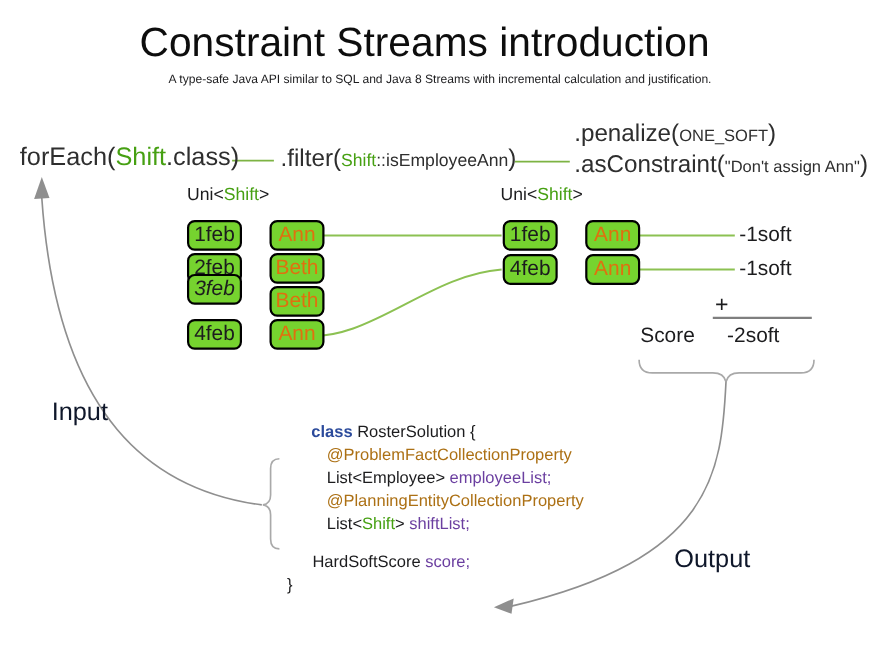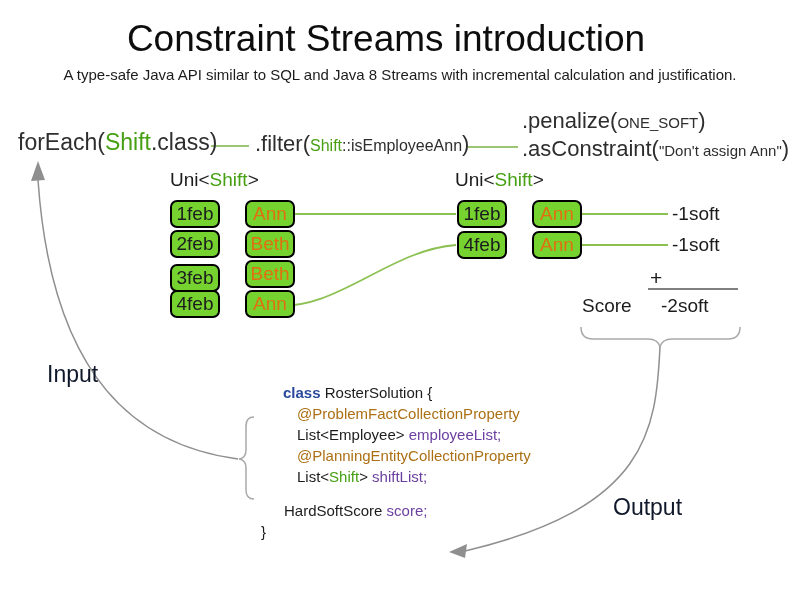--- a/index.html
+++ b/index.html
@@ -4,26 +4,26 @@
 <style>
   html,body{margin:0;padding:0;background:#fff;}
   .canvas{
     position:relative;width:800px;height:600px;background:#ffffff;overflow:hidden;
     font-family:"Liberation Sans",sans-serif;color:#1c1c1e;
   }
   .abs{position:absolute;white-space:nowrap;}
   svg.overlay{position:absolute;left:0;top:0;z-index:1;pointer-events:none;}
   .txt{z-index:2;}
   .title{width:772px;text-align:center;font-size:37px;color:#0d0d0d;}
-  .subtitle{width:800px;text-align:center;font-size:15px;color:#1c1c1e;}
+  .subtitle{width:800px;text-align:center;font-size:11px;color:#1c1c1e;}
   .pipe{font-size:22px;color:#2e2e2e;}
   .pipe .sm{font-size:16px;}
   .pipe .sm2{font-size:15px;}
   .green{color:#46a012;}
-  .uni{font-size:19px;color:#1c1c1e;}
+  .uni{font-size:16px;color:#1c1c1e;}
   .cell{
     box-sizing:border-box;height:28px;border:2px solid #000;border-radius:7px;
     background:#76d32f;text-align:center;font-size:19px;line-height:24px;z-index:2;
   }
   .cell.name{color:#e0700f;margin-left:24px;}
   .penalty{font-size:19px;}
   .plus{font-size:21px;color:#1c1c1e;}
   .score{font-size:19px;}
   .flowlabel{font-size:23px;color:#0f172a;}
   .code{font-size:15px;line-height:21px;color:#1c1c1e;z-index:2;}
@@ -73,21 +73,21 @@
   <div class="abs txt pipe" style="left:522px;top:108px;"><span>.penalize(</span><span class="sm2">ONE_SOFT</span><span>)</span></div>
 
   <div class="abs txt pipe" style="left:522px;top:136px;"><span>.asConstraint(</span><span class="sm2">"Don't assign Ann"</span><span>)</span></div>
 
   <div class="abs txt uni" style="left:170px;top:169px;"><span>Uni&lt;</span><span class="green">Shift</span><span>&gt;</span></div>
 
   <div class="abs cell date" style="left:170px;top:200px;width:50px;">1feb</div>
   <div class="abs cell name" style="left:221px;top:200px;width:50px;">Ann</div>
   <div class="abs cell date" style="left:170px;top:230px;width:50px;">2feb</div>
   <div class="abs cell name" style="left:221px;top:230px;width:50px;">Beth</div>
-  <div class="abs cell date" style="left:170px;top:264px;width:50px;">3feb</div>
+  <div class="abs cell date" style="left:170px;top:249px;width:50px;font-style:italic;">3feb</div>
   <div class="abs cell name" style="left:221px;top:260px;width:50px;">Beth</div>
   <div class="abs cell date" style="left:170px;top:290px;width:50px;">4feb</div>
   <div class="abs cell name" style="left:221px;top:290px;width:50px;">Ann</div>
 
   <div class="abs txt uni" style="left:455px;top:169px;"><span>Uni&lt;</span><span class="green">Shift</span><span>&gt;</span></div>
 
   <div class="abs cell date" style="left:457px;top:200px;width:50px;">1feb</div>
   <div class="abs cell name" style="left:508px;top:200px;width:50px;">Ann</div>
   <div class="abs cell date" style="left:457px;top:231px;width:50px;">4feb</div>
   <div class="abs cell name" style="left:508px;top:231px;width:50px;">Ann</div>

